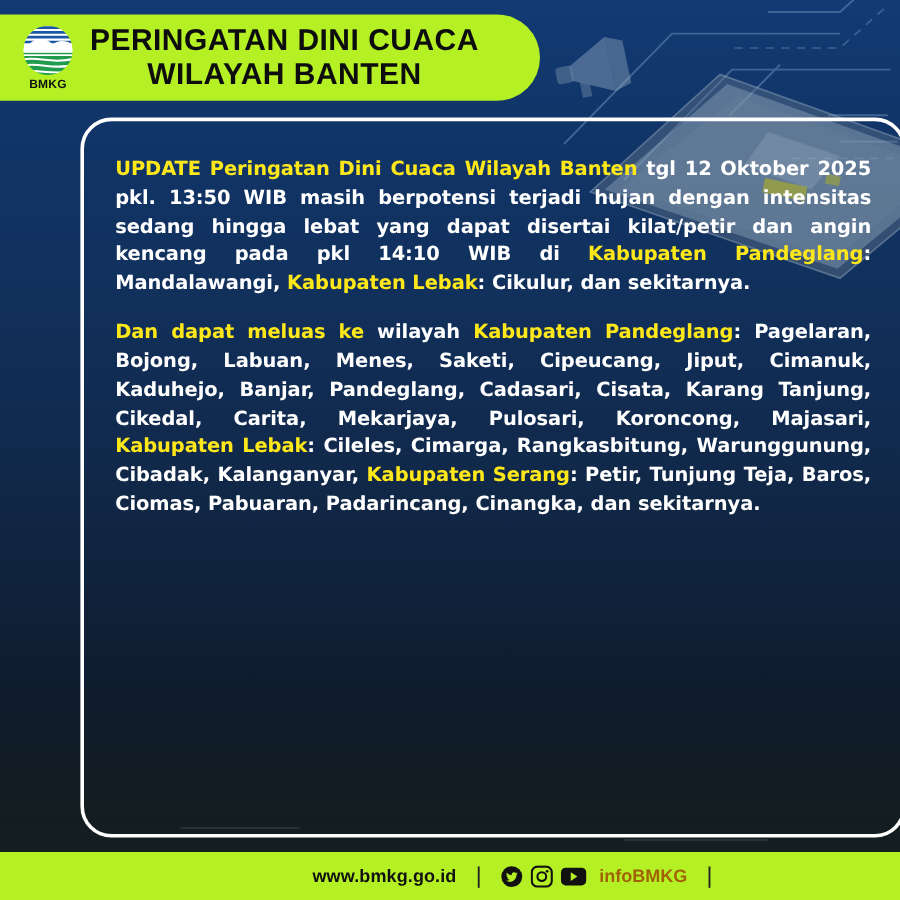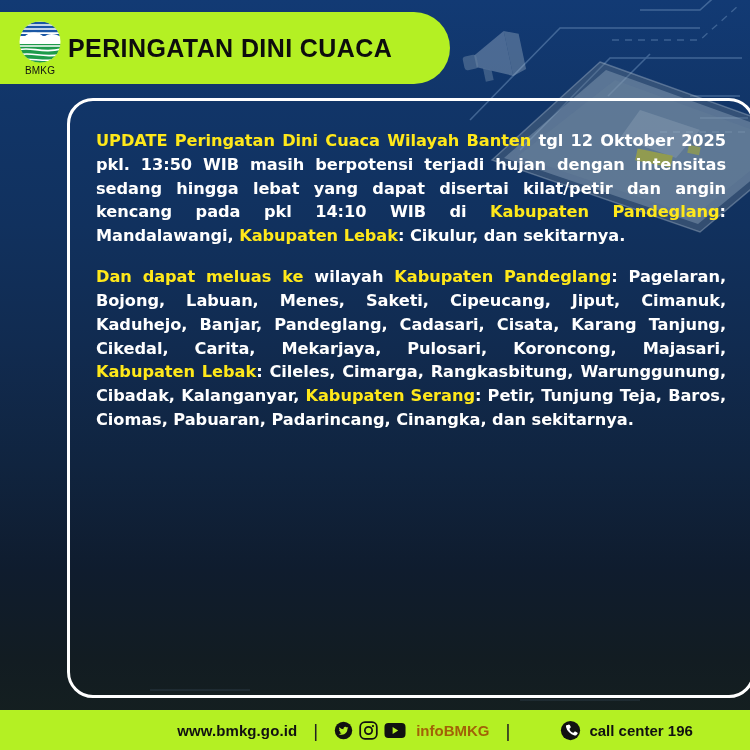--- a/index.html
+++ b/index.html
@@ -53,29 +53,29 @@
     height: 62px;
     margin-left: 52px;
     flex: 0 0 auto;
     display: flex;
     flex-direction: column;
     align-items: center;
     justify-content: center;
   }
   .logo-text {
     font-size: 10px;
-    font-weight: normal;
+    font-weight: bold;
     color: #111;
     letter-spacing: 0.2px;
     margin-top: 1px;
     font-family: "Liberation Sans", sans-serif;
   }
   .header-titles {
     flex: 1 1 auto;
-    text-align: left;
+    text-align: center;
     padding-right: 44px;
     line-height: 1.12;
   }
   .header-titles .line {
     font-family: "Liberation Sans", sans-serif;
     font-size: 25px;
     font-weight: bold;
     color: #0d0d0d;
     letter-spacing: 0.4px;
     white-space: nowrap;
@@ -238,20 +238,21 @@
           <path d="M0 30 C12 26, 24 34, 44 29" stroke="#ffffff" stroke-width="1.7" fill="none"></path>
           <path d="M0 35 C14 31, 26 39, 44 34" stroke="#ffffff" stroke-width="1.7" fill="none"></path>
           <path d="M0 40 C12 37, 26 43, 44 39" stroke="#ffffff" stroke-width="1.6" fill="none"></path>
         </g>
         <circle cx="22" cy="22" r="21" fill="none" stroke="#b4f023" stroke-width="1"></circle>
       </svg>
       <div class="logo-text">BMKG</div>
     </div>
     <div class="header-titles">
       <div class="line">PERINGATAN DINI CUACA</div>
+      <div class="line">WILAYAH BANTEN</div>
     </div>
   </div>
 
   <div class="card">
     <div class="card-inner">
 
       <p class="para">
         <span class="hl">UPDATE Peringatan Dini Cuaca Wilayah Banten</span><span> tgl 12 Oktober 2025 pkl. 13:50 WIB masih berpotensi terjadi hujan dengan intensitas sedang hingga lebat yang dapat disertai kilat/petir dan angin kencang pada pkl 14:10 WIB di </span><span class="hl">Kabupaten Pandeglang</span><span>: Mandalawangi, </span><span class="hl">Kabupaten Lebak</span><span>: Cikulur, dan sekitarnya.</span>
       </p>
 
@@ -283,22 +284,15 @@
       </svg>
       <svg width="22" height="19" viewBox="0 0 28 20" xmlns="http://www.w3.org/2000/svg">
         <rect x="0.6" y="0.6" width="26.8" height="18.8" rx="5" fill="#111111"></rect>
         <path d="M11 5.4 L18 10 L11 14.6 Z" fill="#b4f023"></path>
       </svg>
       <span class="handle">infoBMKG</span>
     </span>
 
     <span class="sep">|</span>
 
-    <span class="call-group">
-      <svg width="21" height="21" viewBox="0 0 24 24" xmlns="http://www.w3.org/2000/svg">
-        <circle cx="12" cy="12" r="11" fill="#111111"></circle>
-        <path d="M9.3 5.6c.6-.6 1.5-.5 1.9.2l.9 1.6c.3.6.2 1.3-.3 1.7l-.7.6c-.2.2-.3.5-.2.8.3.9.8 1.8 1.5 2.5.7.7 1.6 1.2 2.5 1.5.3.1.6 0 .8-.2l.6-.7c.4-.5 1.1-.6 1.7-.3l1.6.9c.7.4.8 1.3.2 1.9l-.9.9c-.6.6-1.5.8-2.3.6a12.4 12.4 0 0 1-6.2-3.5 12.4 12.4 0 0 1-3.5-6.2c-.2-.8 0-1.7.6-2.3z" fill="#ffffff"></path>
-      </svg>
-      <span class="call-text">call center 196</span>
-    </span>
   </div>
 
 </div>
 
 </body></html>

